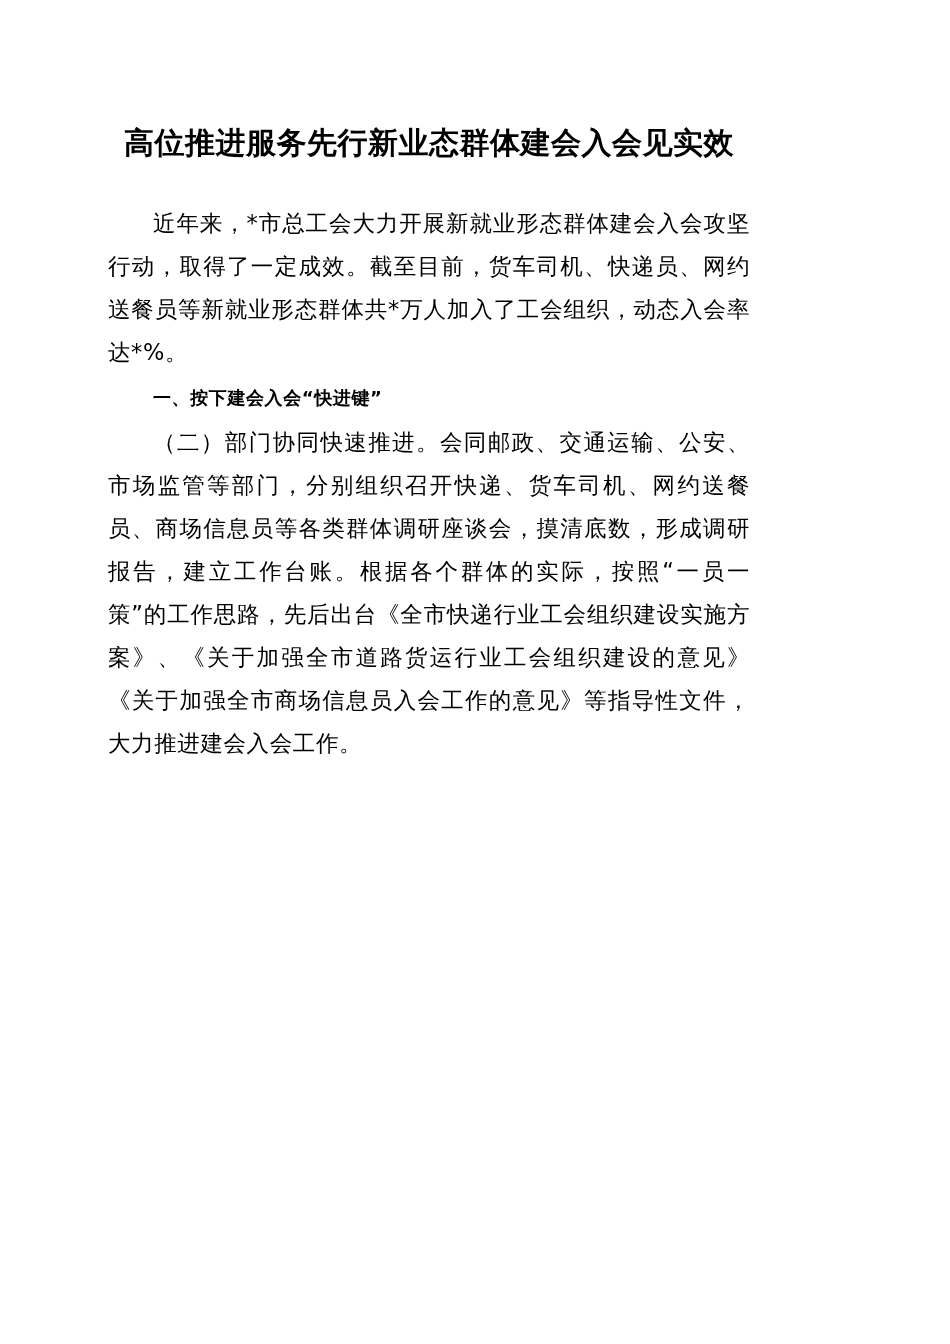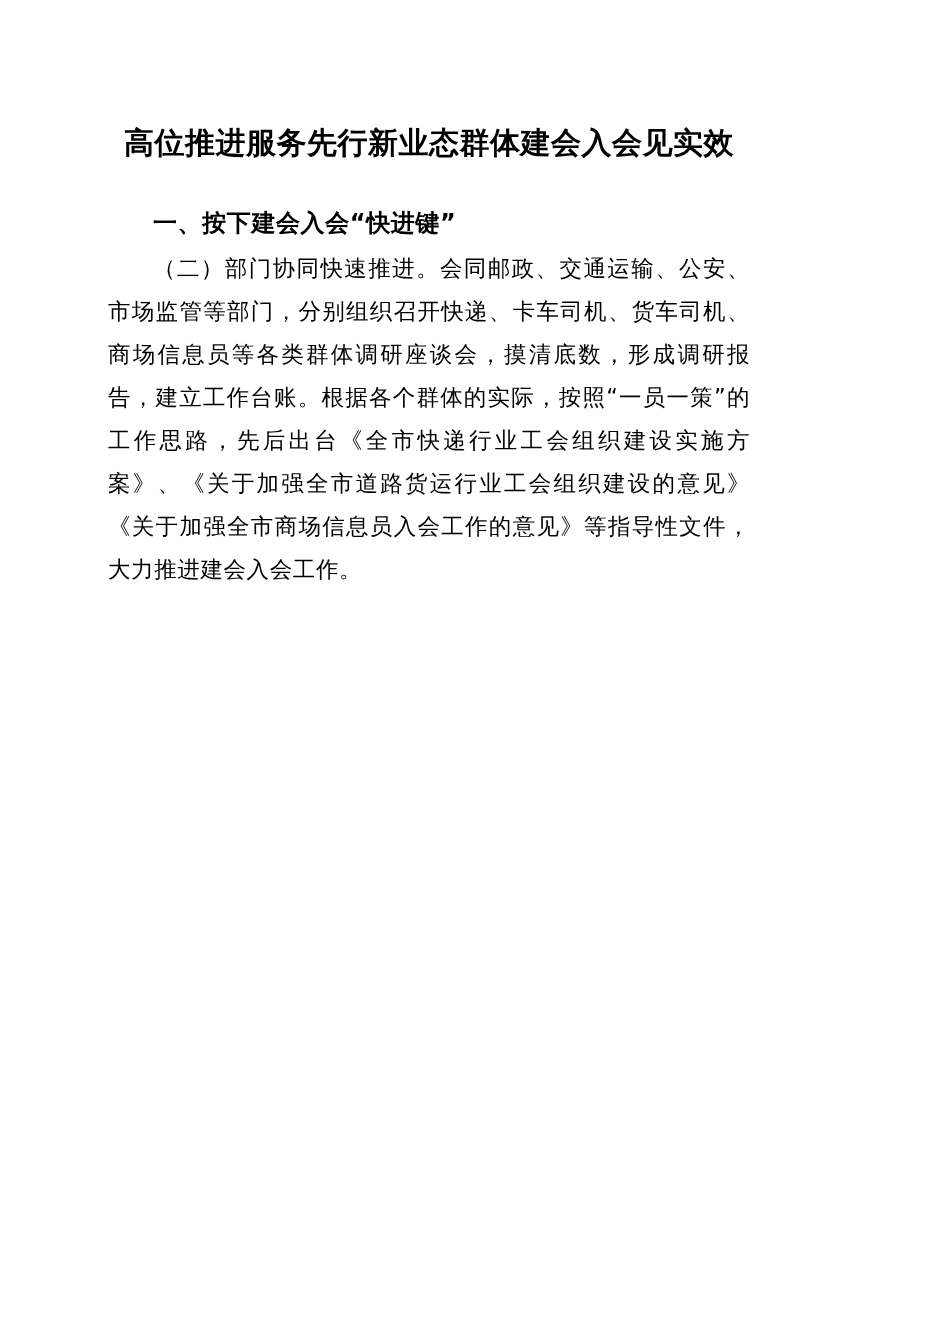--- a/index.html
+++ b/index.html
@@ -40,35 +40,36 @@
     line-height: 43px;
     margin: 0 0 2px 0;
     text-align: justify;
     text-justify: inter-ideograph;
     text-indent: 45px;
     letter-spacing: 0.6px;
   }
   p.section-heading {
     font-family: "DejaVu Sans", "Liberation Sans", sans-serif;
     font-weight: bold;
-    font-size: 24px;
+    font-size: 18px;
     line-height: 43px;
     margin: 0 0 2px 0;
     text-indent: 45px;
     letter-spacing: 0.6px;
   }
 </style>
 </head>
 <body>
 
 <div class="page">
 
   <h1 class="doc-title">
     <span class="line">高位推进服务先行新业态群体建会入会见实效</span>
   </h1>
 
+  <p class="body-text">近年来，*市总工会大力开展新就业形态群体建会入会攻坚行动，取得了一定成效。截至目前，货车司机、快递员、网约送餐员等新就业形态群体共*万人加入了工会组织，动态入会率达*%。</p>
 
   <p class="section-heading">一、按下建会入会“快进键”</p>
 
 
-  <p class="body-text">（二）部门协同快速推进。会同邮政、交通运输、公安、市场监管等部门，分别组织召开快递、卡车司机、货车司机、商场信息员等各类群体调研座谈会，摸清底数，形成调研报告，建立工作台账。根据各个群体的实际，按照“一员一策”的工作思路，先后出台《全市快递行业工会组织建设实施方案》、《关于加强全市道路货运行业工会组织建设的意见》《关于加强全市商场信息员入会工作的意见》等指导性文件，大力推进建会入会工作。</p>
+  <p class="body-text">（二）部门协同快速推进。会同邮政、交通运输、公安、市场监管等部门，分别组织召开快递、货车司机、网约送餐员、商场信息员等各类群体调研座谈会，摸清底数，形成调研报告，建立工作台账。根据各个群体的实际，按照“一员一策”的工作思路，先后出台《全市快递行业工会组织建设实施方案》、《关于加强全市道路货运行业工会组织建设的意见》《关于加强全市商场信息员入会工作的意见》等指导性文件，大力推进建会入会工作。</p>
 
 </div>
 
 </body></html>

